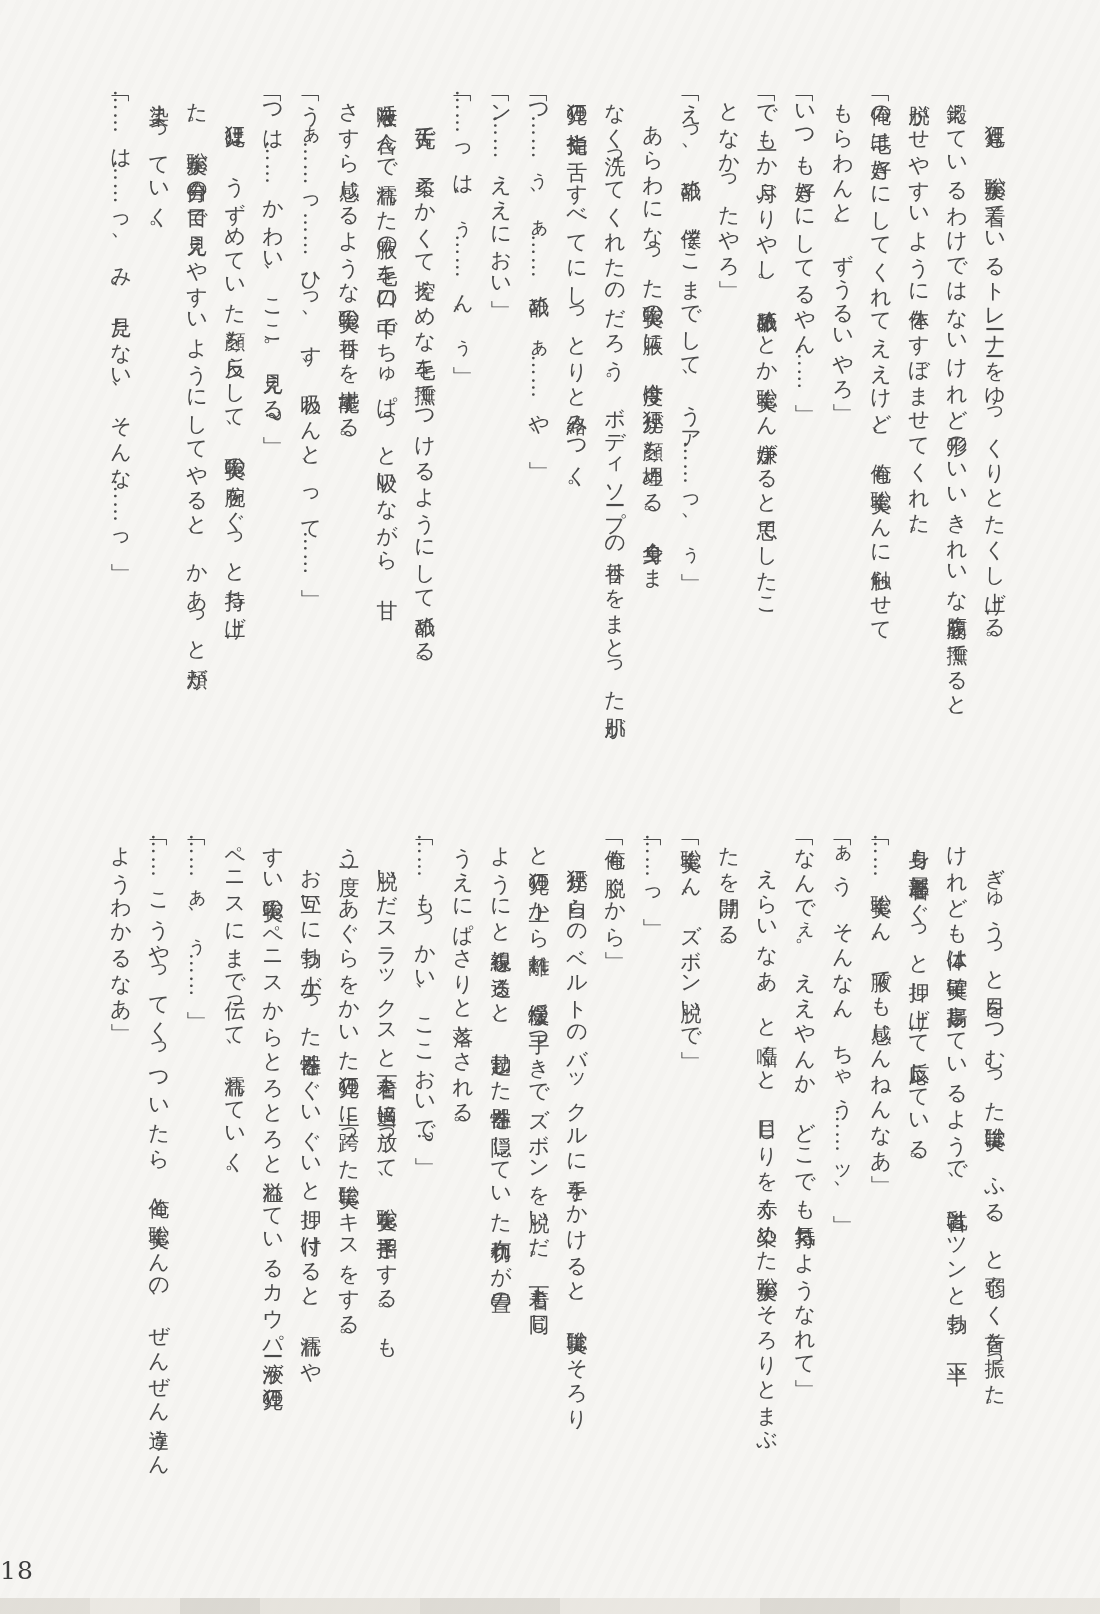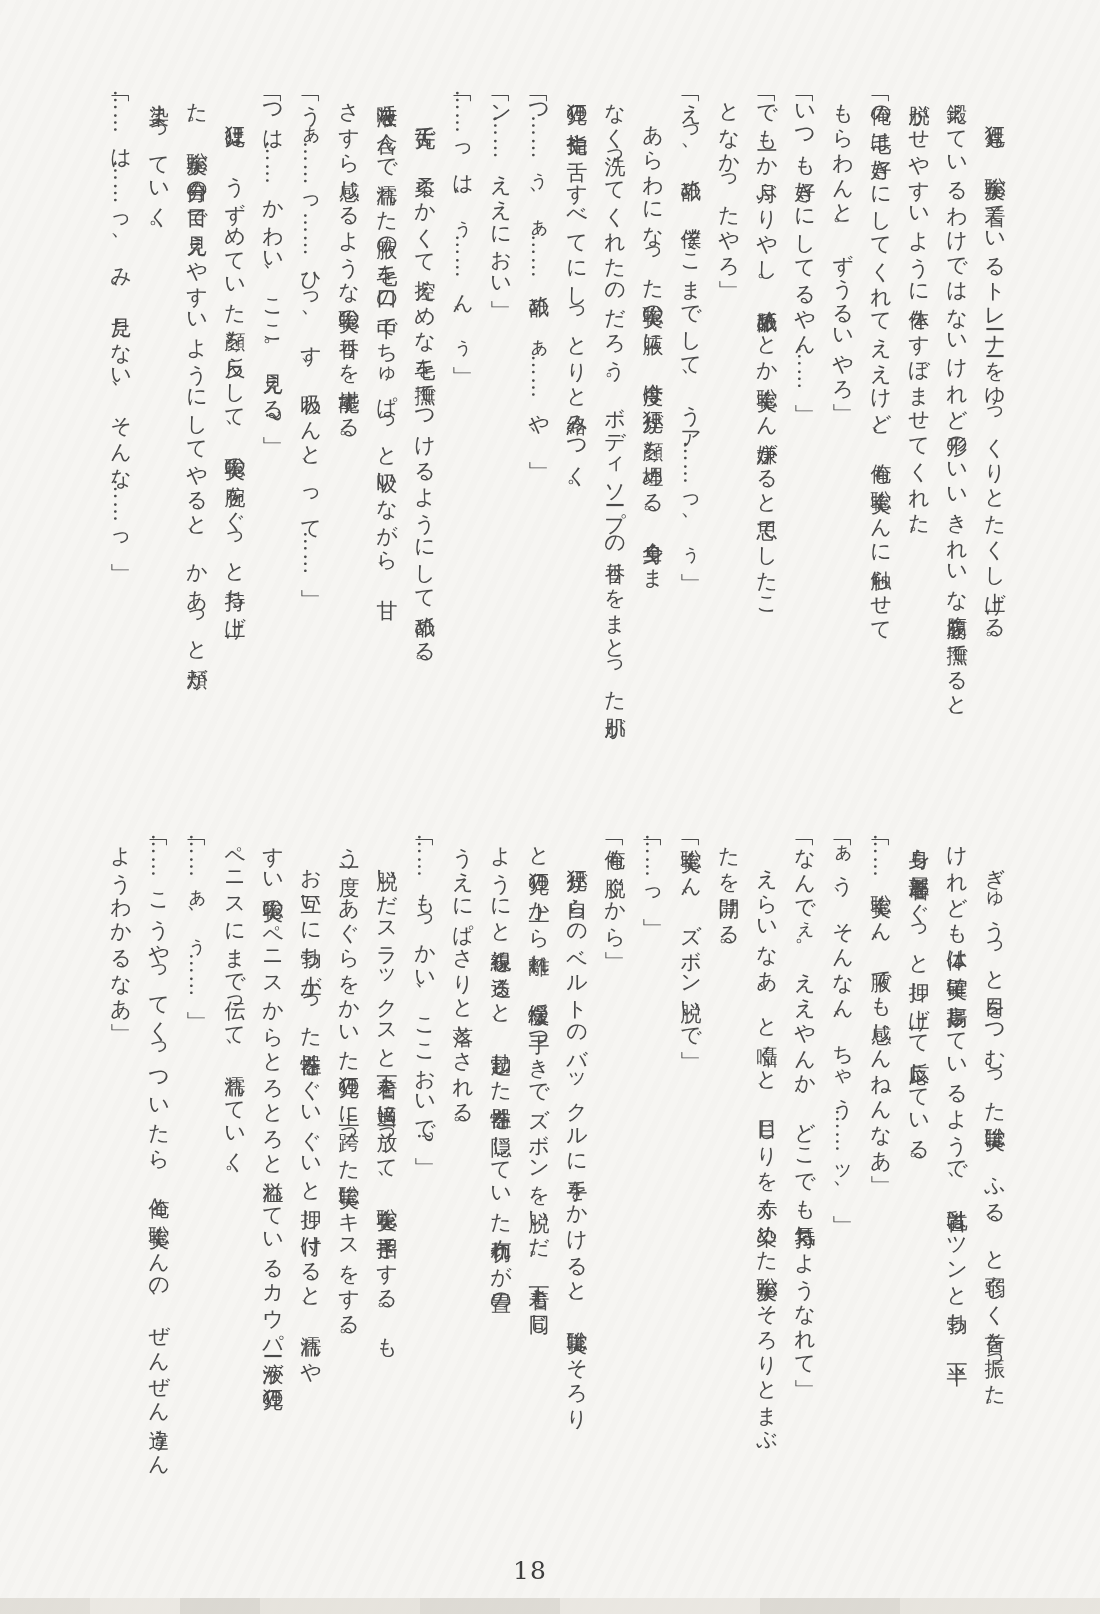--- a/index.html
+++ b/index.html
@@ -41,21 +41,21 @@
   }
   .col.indent {
     padding-top: 22px;     
     height: 660px;
   }
   .page-number {
     position: absolute;
     top: 1556px;
     left: 0;
     width: 1060px;
-    text-align: center;
+    text-align: left;
     font-size: 25px;
     color: #3e3e3e;
     letter-spacing: 1px;
   }
   .scan-edge {
     position: absolute;
     left: 0;
     bottom: 0;
     width: 1100px;
     height: 16px;

